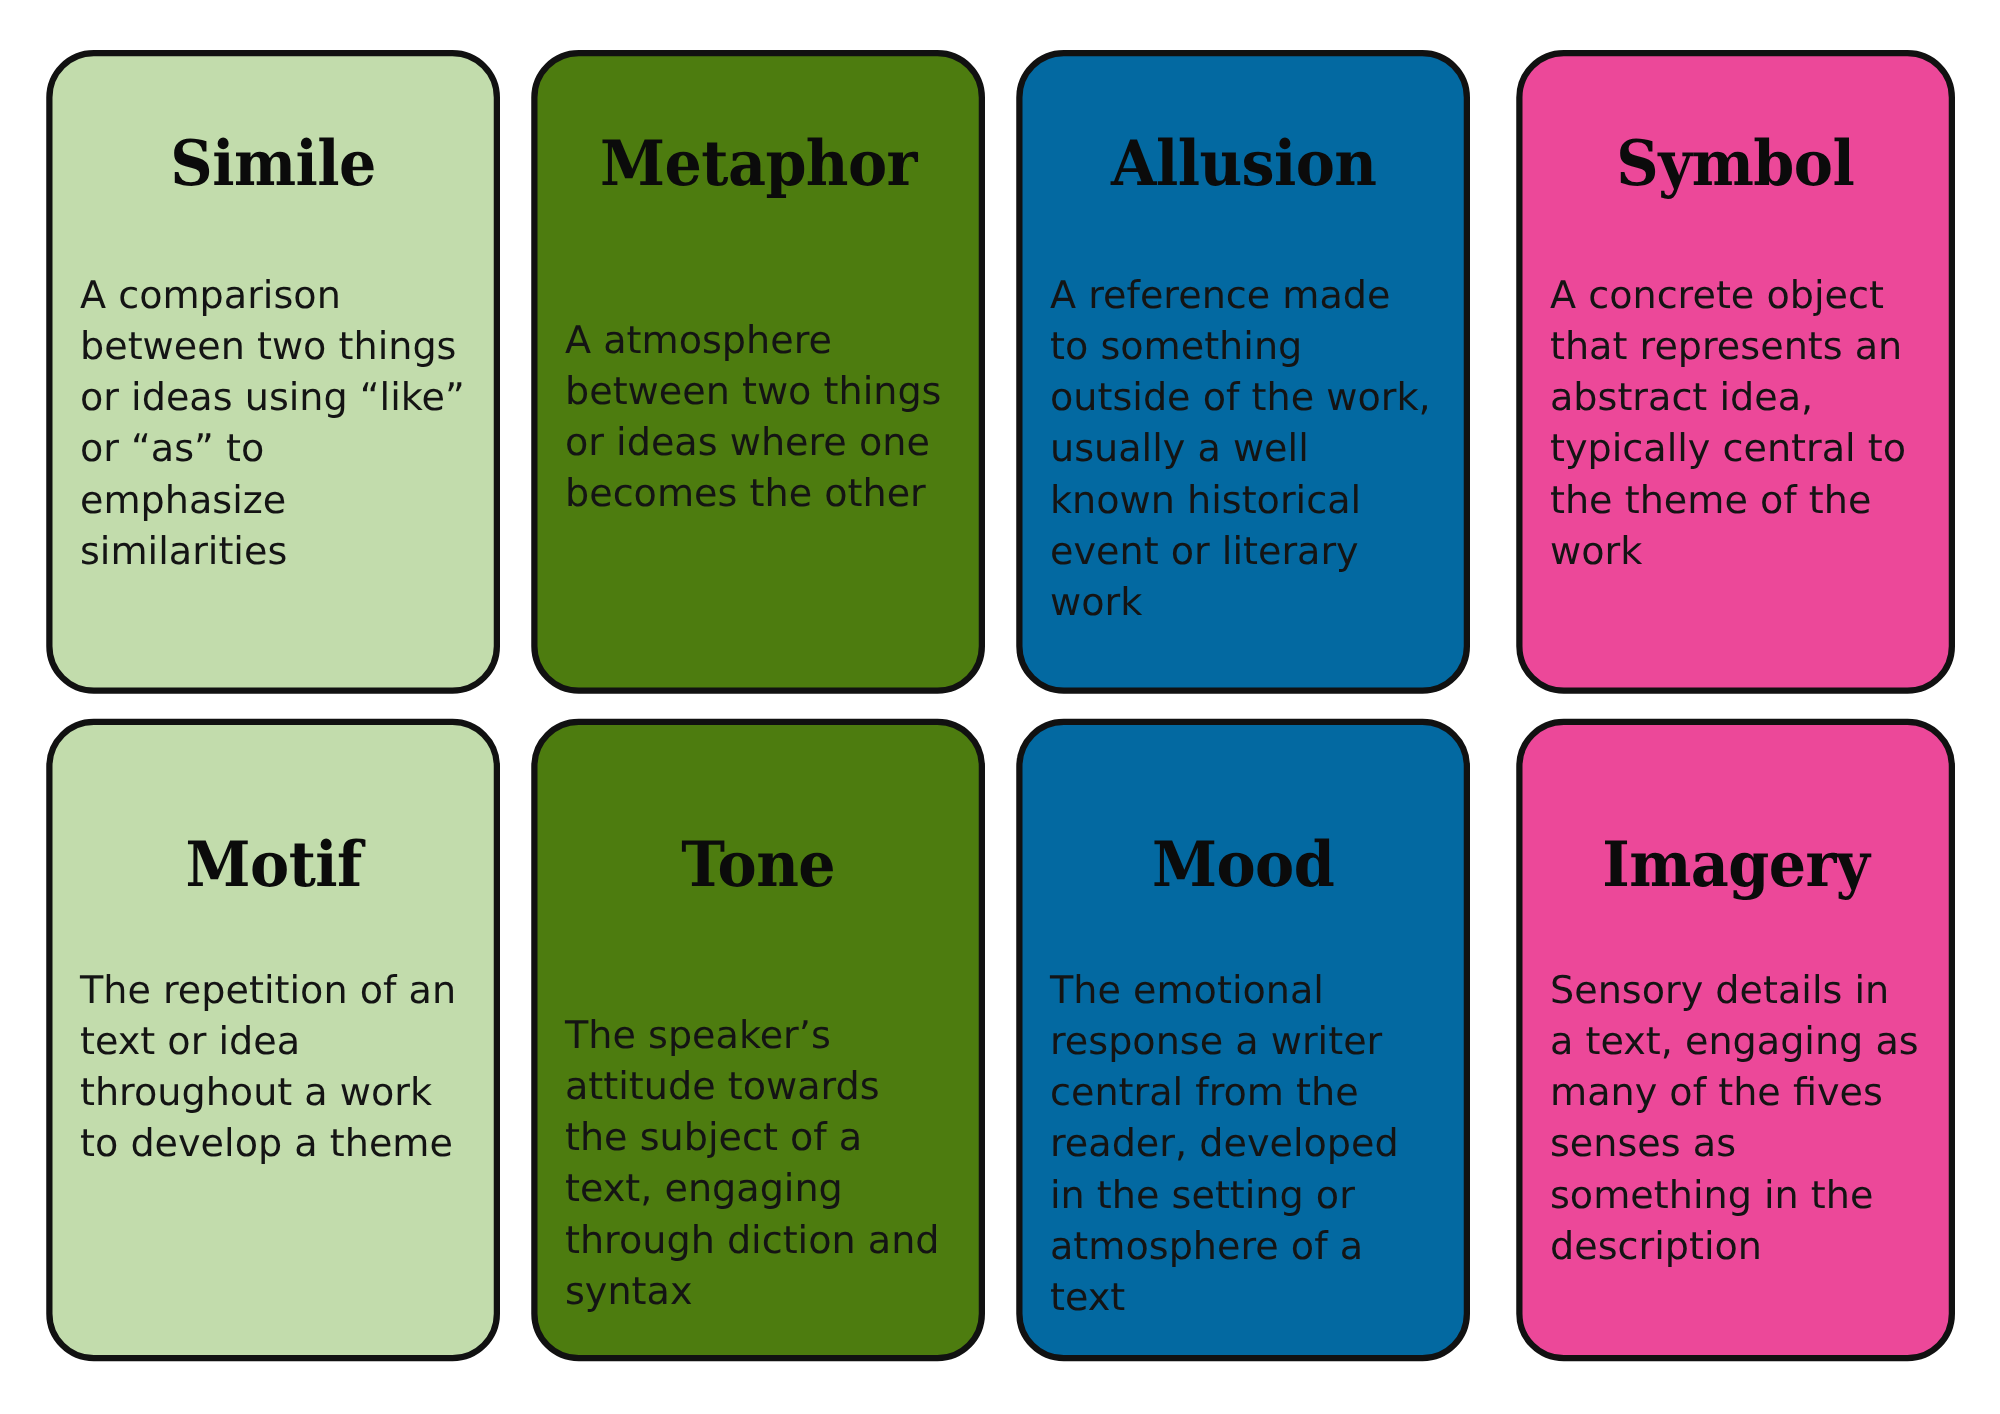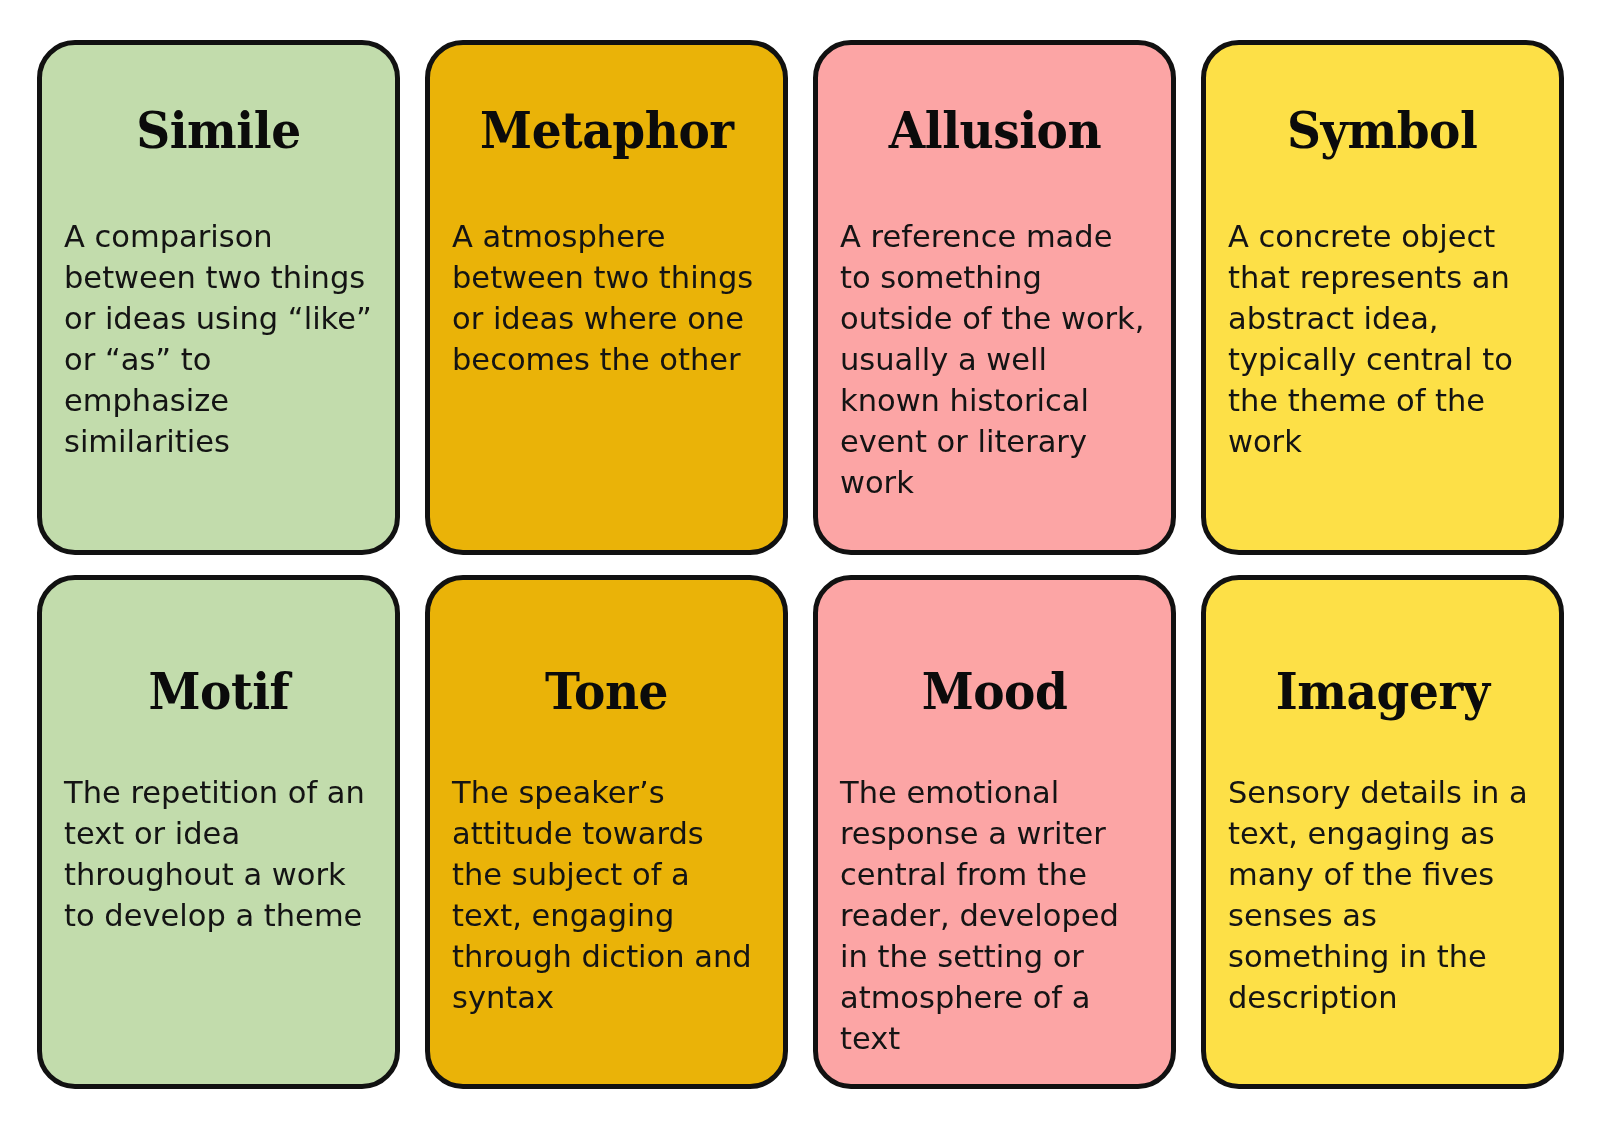--- a/index.html
+++ b/index.html
@@ -32,23 +32,23 @@
     border: 5px solid #111111;
     border-radius: 38px;
     display: flex;
     flex-direction: column;
     align-items: center;
     padding: 28px 18px 24px 18px;
     overflow: hidden;
   }
 
   .card-green  { background: #c2dcac; }
-  .card-yellow { background: #eab308; }
-  .card-pink   { background: #fca5a5; }
-  .card-blue   { background: #fde047; }
+  .card-yellow { background: #4d7c0f; gap: 36px; }
+  .card-pink   { background: #0369a1; }
+  .card-blue   { background: #ec4899; margin-left: 12px; }
 
   .card-title {
     font-family: "DejaVu Serif", serif;
     font-weight: bold;
     font-size: 50px;
     line-height: 1.05;
     color: #0b0b0b;
     text-align: center;
     letter-spacing: -0.5px;
     margin: 32px 0 0 0;

